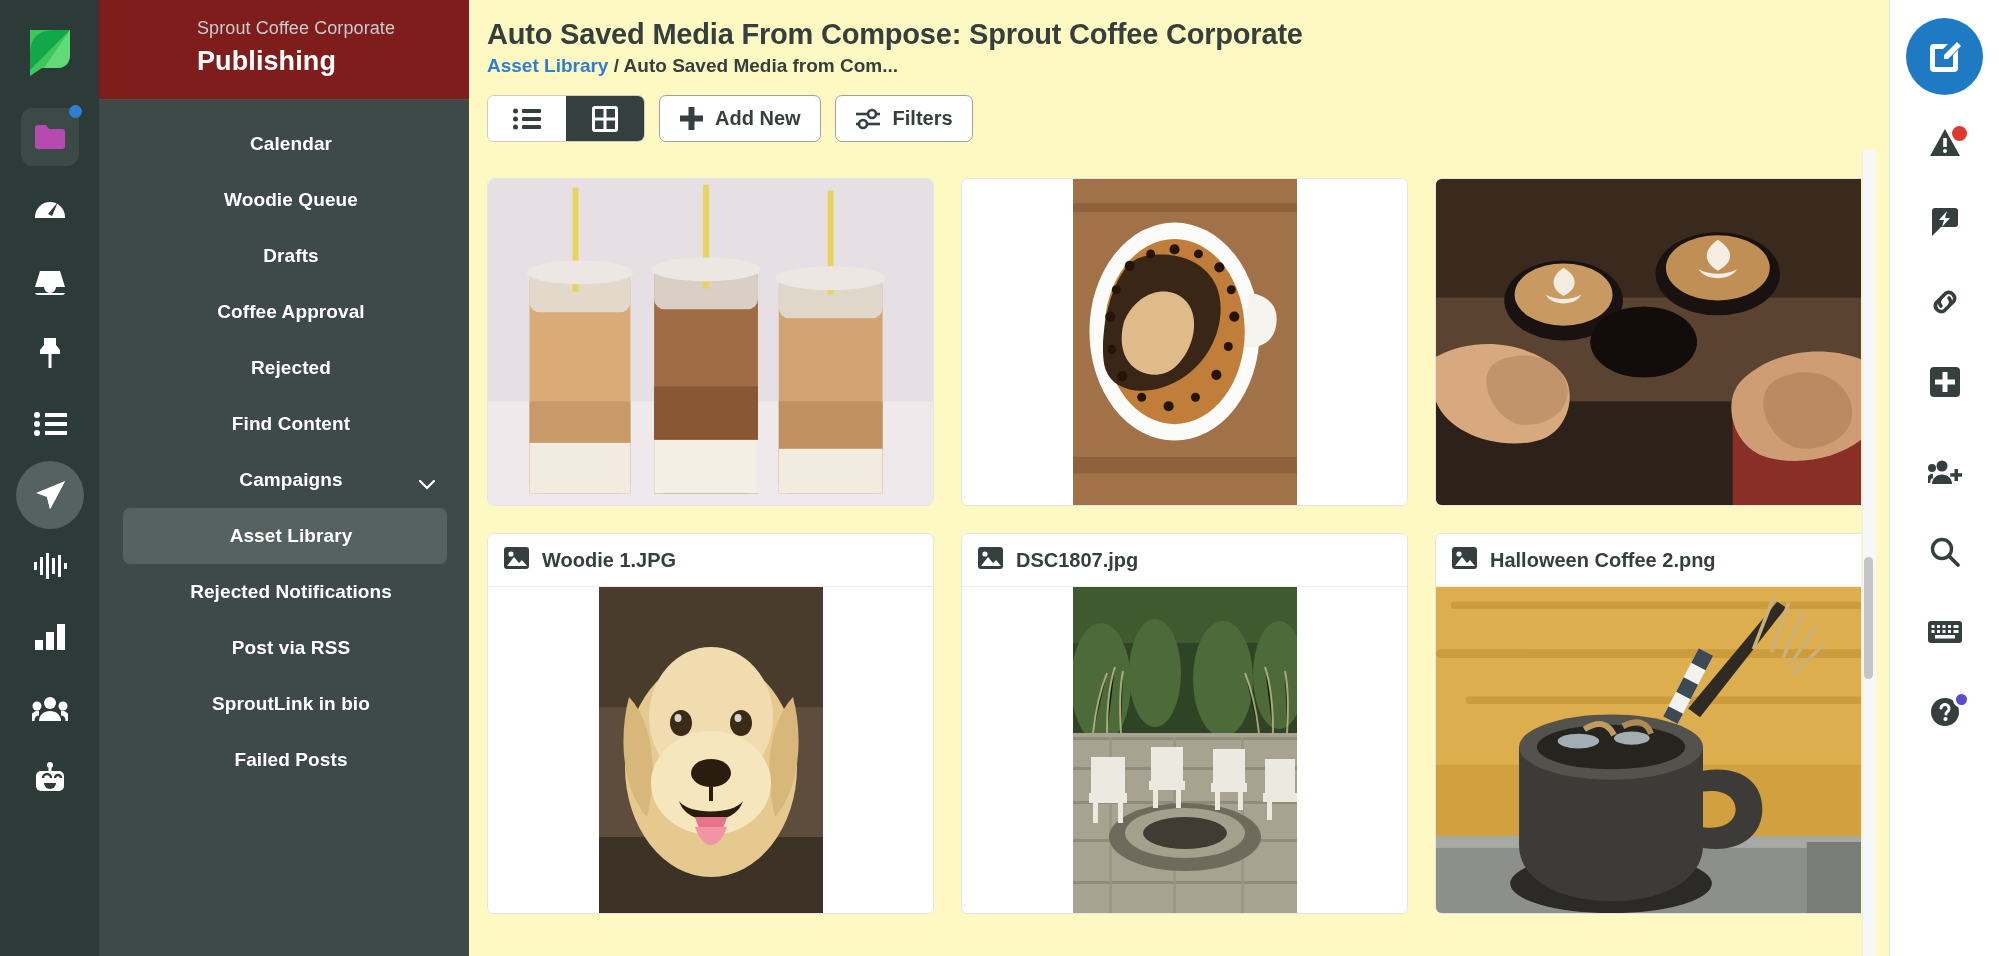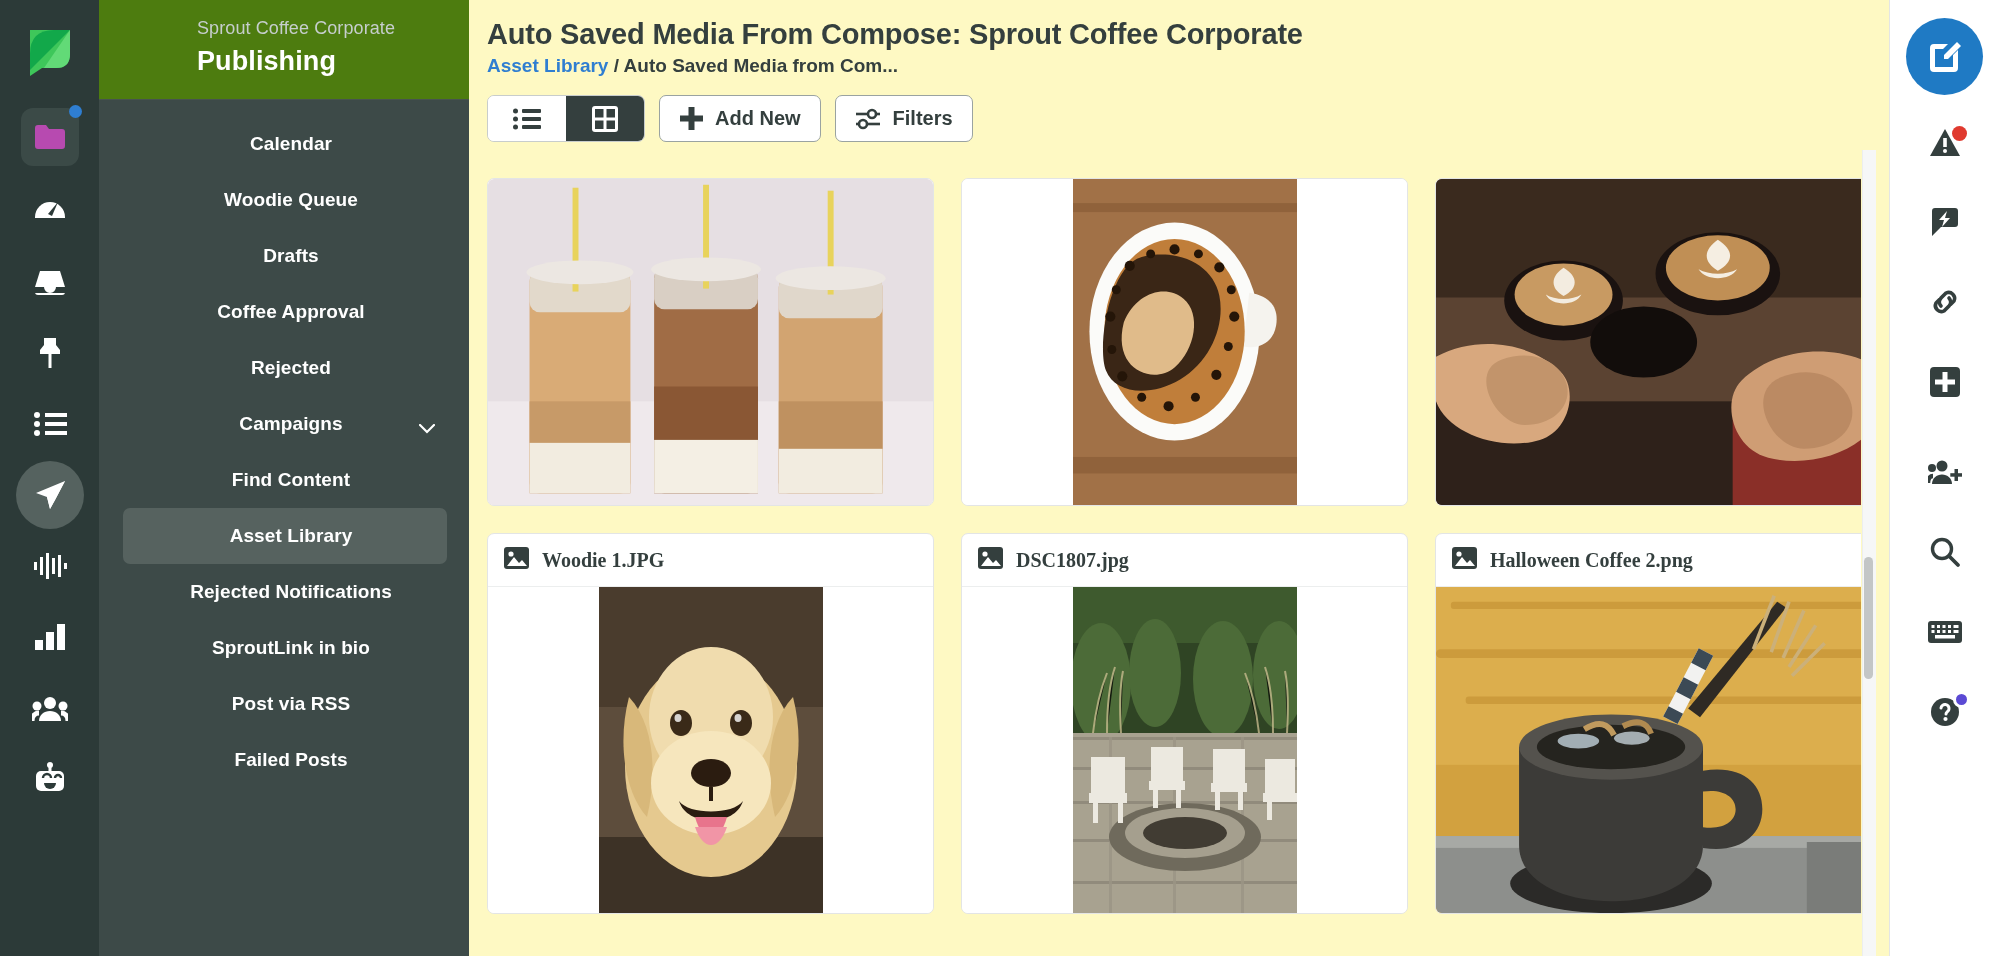--- a/index.html
+++ b/index.html
@@ -51,21 +51,21 @@
 
   
   .sidebar {
     width: 370px; height: 956px; flex: none;
     background: #3d4a48;
     position: relative;
     display: flex; flex-direction: column;
   }
   .sidebar-head {
     height: 100px; padding: 18px 0 0 98px;
-    background: #4d7c0f;
+    background: #7f1d1d;
     border-bottom: 1px solid #47534f;
   }
   .account-name {
     font-size: 18px; color: #c6cecd; font-weight: 400; letter-spacing: .1px;
   }
   .section-title {
     font-size: 27px; color: #ffffff; font-weight: bold; margin-top: 7px;
     letter-spacing: .1px;
   }
   .nav-list { padding-top: 16px; flex: 1; position: relative; }
@@ -141,21 +141,21 @@
     height: 47px; border: 1px solid #9aa3a1; border-radius: 7px;
     background: #ffffff; color: #343f3e;
     display: flex; align-items: center; gap: 11px;
     padding: 0 19px; font-size: 20px; font-weight: bold;
     cursor: pointer; white-space: nowrap;
   }
 
   
   .grid-wrap {
     position: absolute; left: 18px; top: 178px;
-    right: 28px; bottom: 0; overflow: hidden; font-family: Liberation Serif, serif;
+    right: 28px; bottom: 0; overflow: hidden;
   }
   .grid {
     display: grid; grid-template-columns: repeat(3, 447px);
     gap: 27px;
   }
   .card {
     background: #ffffff; border: 1px solid #e3e5e5;
     border-radius: 7px; overflow: hidden;
     display: flex; flex-direction: column;
   }
@@ -335,39 +335,39 @@
         <div class="nav-item">
           <span>Drafts</span>
         </div>
         <div class="nav-item">
           <span>Coffee Approval</span>
         </div>
         <div class="nav-item">
           <span>Rejected</span>
         </div>
         <div class="nav-item">
+          <span>Find Content</span>
+        </div>
+        <div class="nav-item">
           <span>Campaigns</span>
           <span class="chev"><svg width="16" height="10" viewBox="0 0 16 10">
               <path d="M1 1l7 7 7-7" fill="none" stroke="#ffffff" stroke-width="2.2" stroke-linecap="round"></path>
             </svg></span>
         </div>
-        <div class="nav-item">
-          <span>Find Content</span>
-        </div>
         <div class="nav-item active">
           <span>Asset Library</span>
         </div>
         <div class="nav-item">
           <span>Rejected Notifications</span>
         </div>
         <div class="nav-item">
+          <span>Post via RSS</span>
+        </div>
+        <div class="nav-item">
           <span>SproutLink in bio</span>
-        </div>
-        <div class="nav-item">
-          <span>Post via RSS</span>
         </div>
         <div class="nav-item">
           <span>Failed Posts</span>
         </div>
       </div>
     <div class="sb-scroll"></div>
     <div class="sb-thumb"></div>
   </div>
 
   <div class="main">

